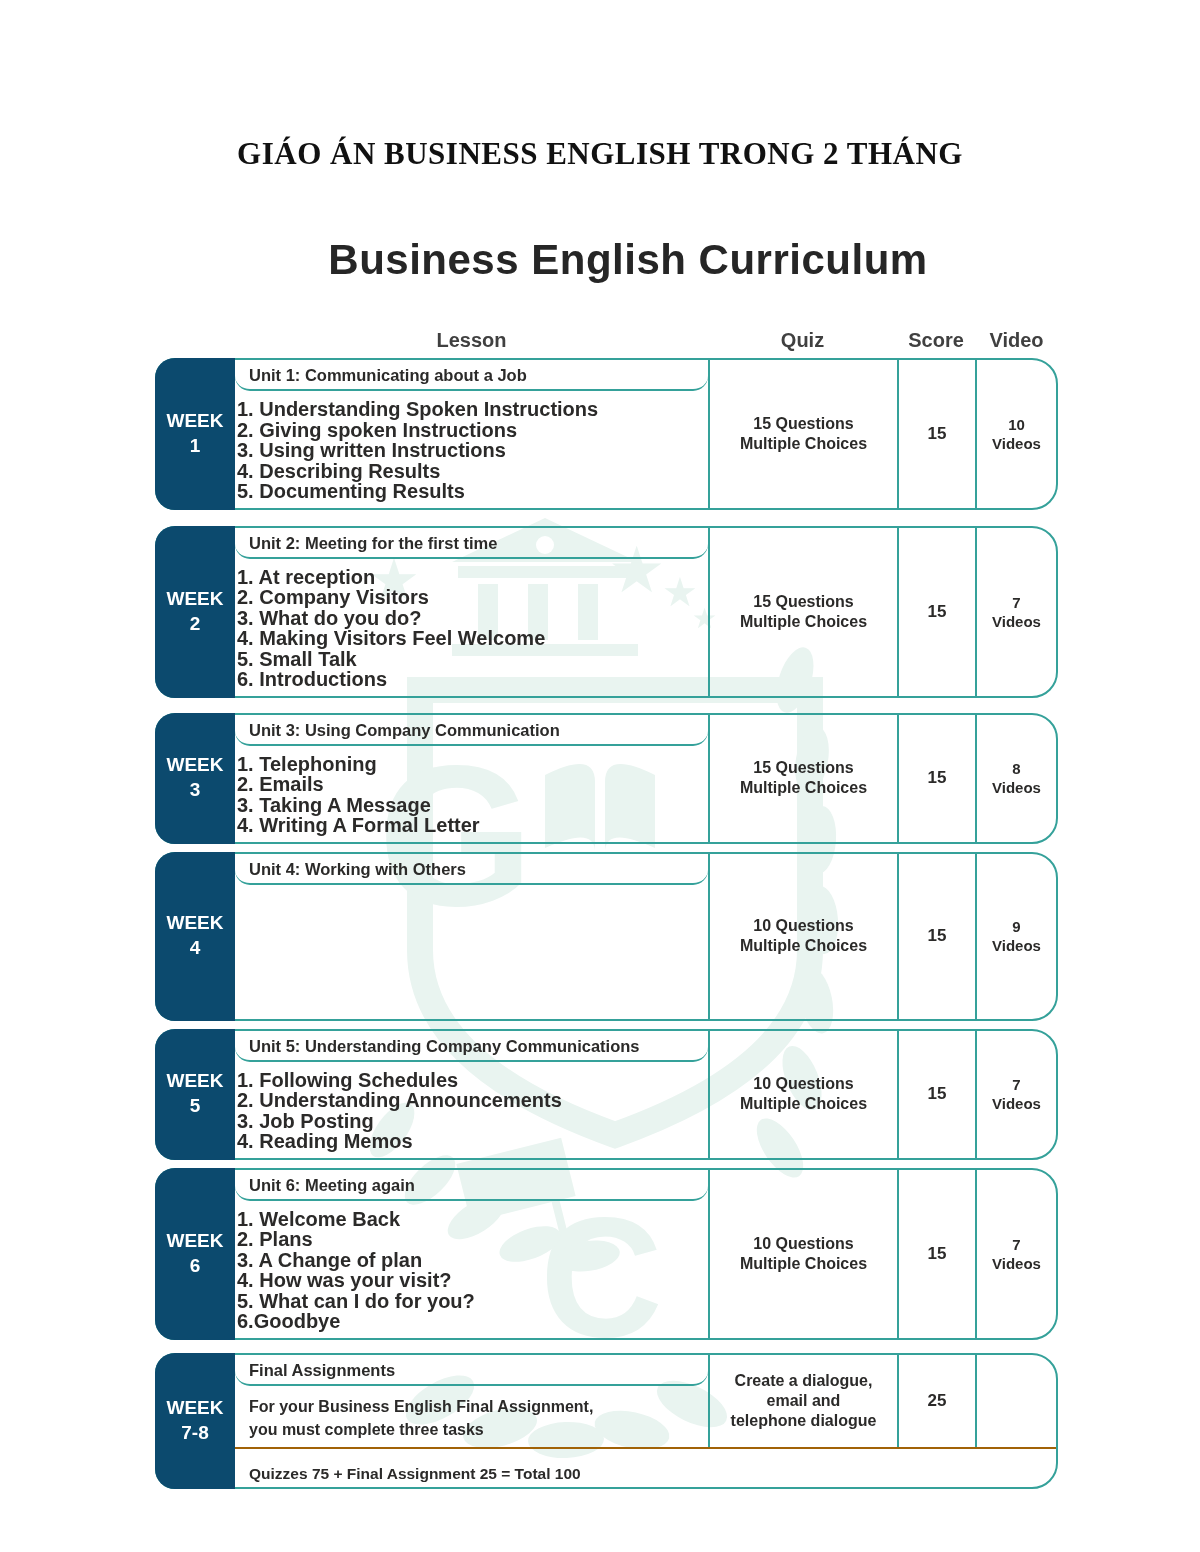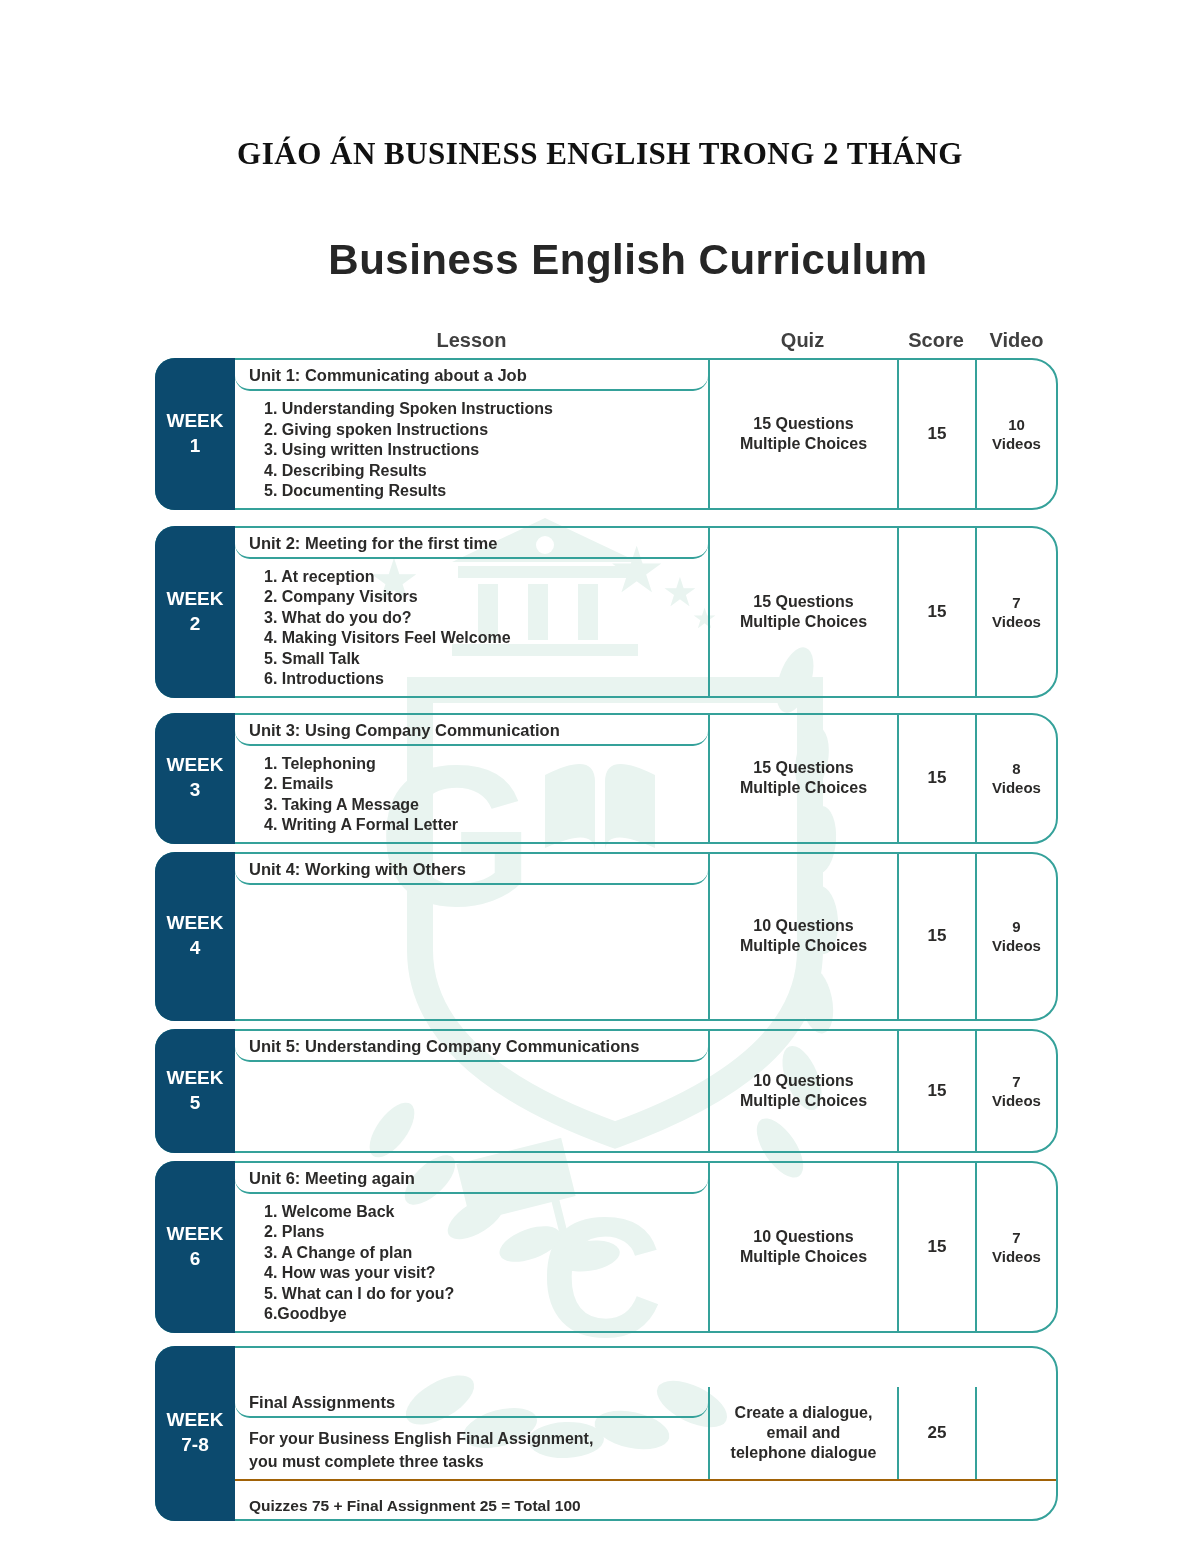--- a/index.html
+++ b/index.html
@@ -66,33 +66,33 @@
   }
   .lesson-cell{flex:none;width:473px;display:flex;flex-direction:column;}
   .unit-title{
     flex:none;
     border-bottom:2px solid #35a19a;
     padding:6px 10px 4px 14px;
     font-weight:bold;font-size:16.5px;border-radius:15px;
   }
   .lesson-list{
     flex:1;
-    padding:8px 10px 6px 29px;
-    font-weight:bold;font-size:16px;line-height:20.5px;
+    padding:8px 10px 6px 2px;
+    font-weight:bold;font-size:20px;line-height:20.5px;
     white-space:pre-line;
   }
   .quiz-cell,.score-cell,.video-cell{
     display:flex;align-items:center;justify-content:center;
     text-align:center;border-left:2px solid #35a19a;
     font-weight:bold;white-space:pre-line;
   }
   .quiz-cell{flex:none;width:187px;font-size:16px;line-height:20px;}
   .score-cell{flex:none;width:76px;font-size:17px;}
   .video-cell{flex:1;font-size:15px;line-height:19px;}
-  .r7-right{flex:1;display:flex;flex-direction:column;margin-top:39px;}
+  .r7-right{flex:1;display:flex;flex-direction:column;}
   .r7-main{flex:1;display:flex;align-items:stretch;}
   .final-body{
     flex:1;
     padding:9px 10px 6px 14px;
     font-weight:bold;font-size:16px;line-height:23px;
     white-space:pre-line;
     border-radius:8px;
   }
   .summary-strip{
     flex:none;
@@ -241,20 +241,24 @@
       <div class="score-cell">15</div>
       <div class="video-cell">9
 Videos</div>
     </div>
 
     <div class="row r5">
       <div class="week">WEEK
 5</div>
       <div class="lesson-cell">
         <div class="unit-title">Unit 5: Understanding Company Communications</div>
+        <div class="lesson-list">1. Following Schedules
+2. Understanding Announcements
+3. Job Posting
+4. Reading Memos</div>
       </div>
       <div class="quiz-cell">10 Questions
 Multiple Choices</div>
       <div class="score-cell">15</div>
       <div class="video-cell">7
 Videos</div>
     </div>
 
     <div class="row r6">
       <div class="week">WEEK

